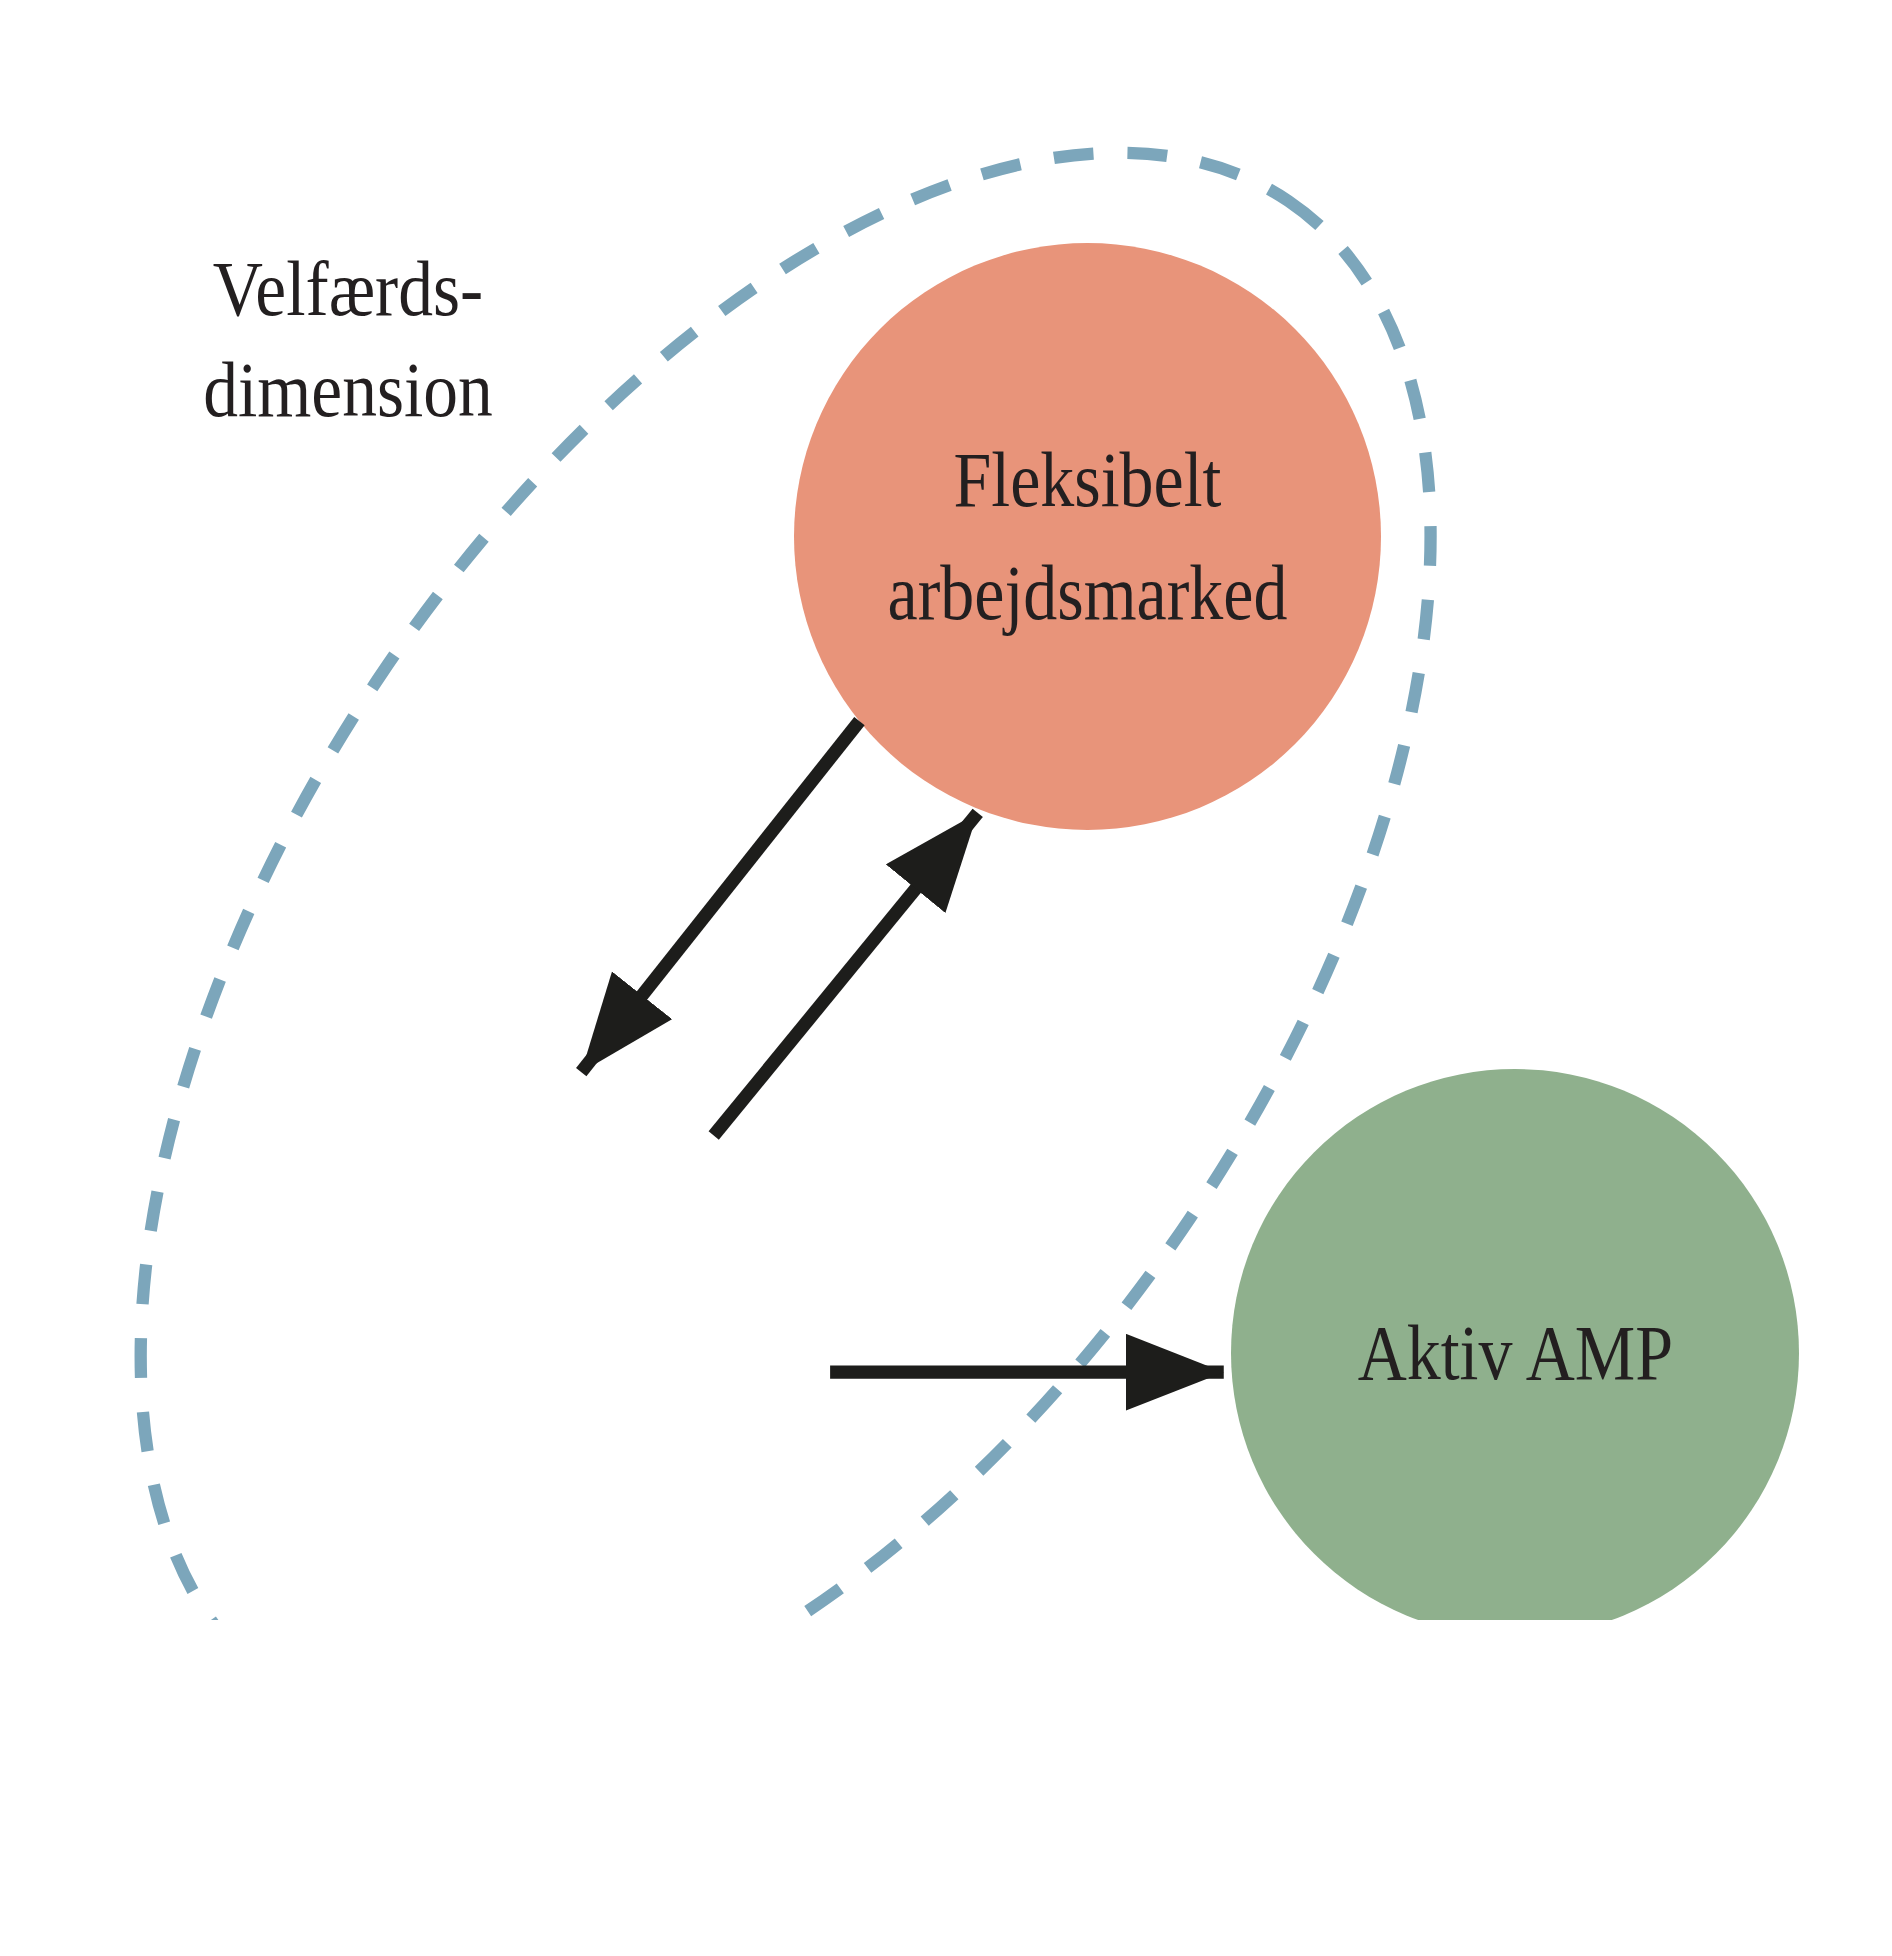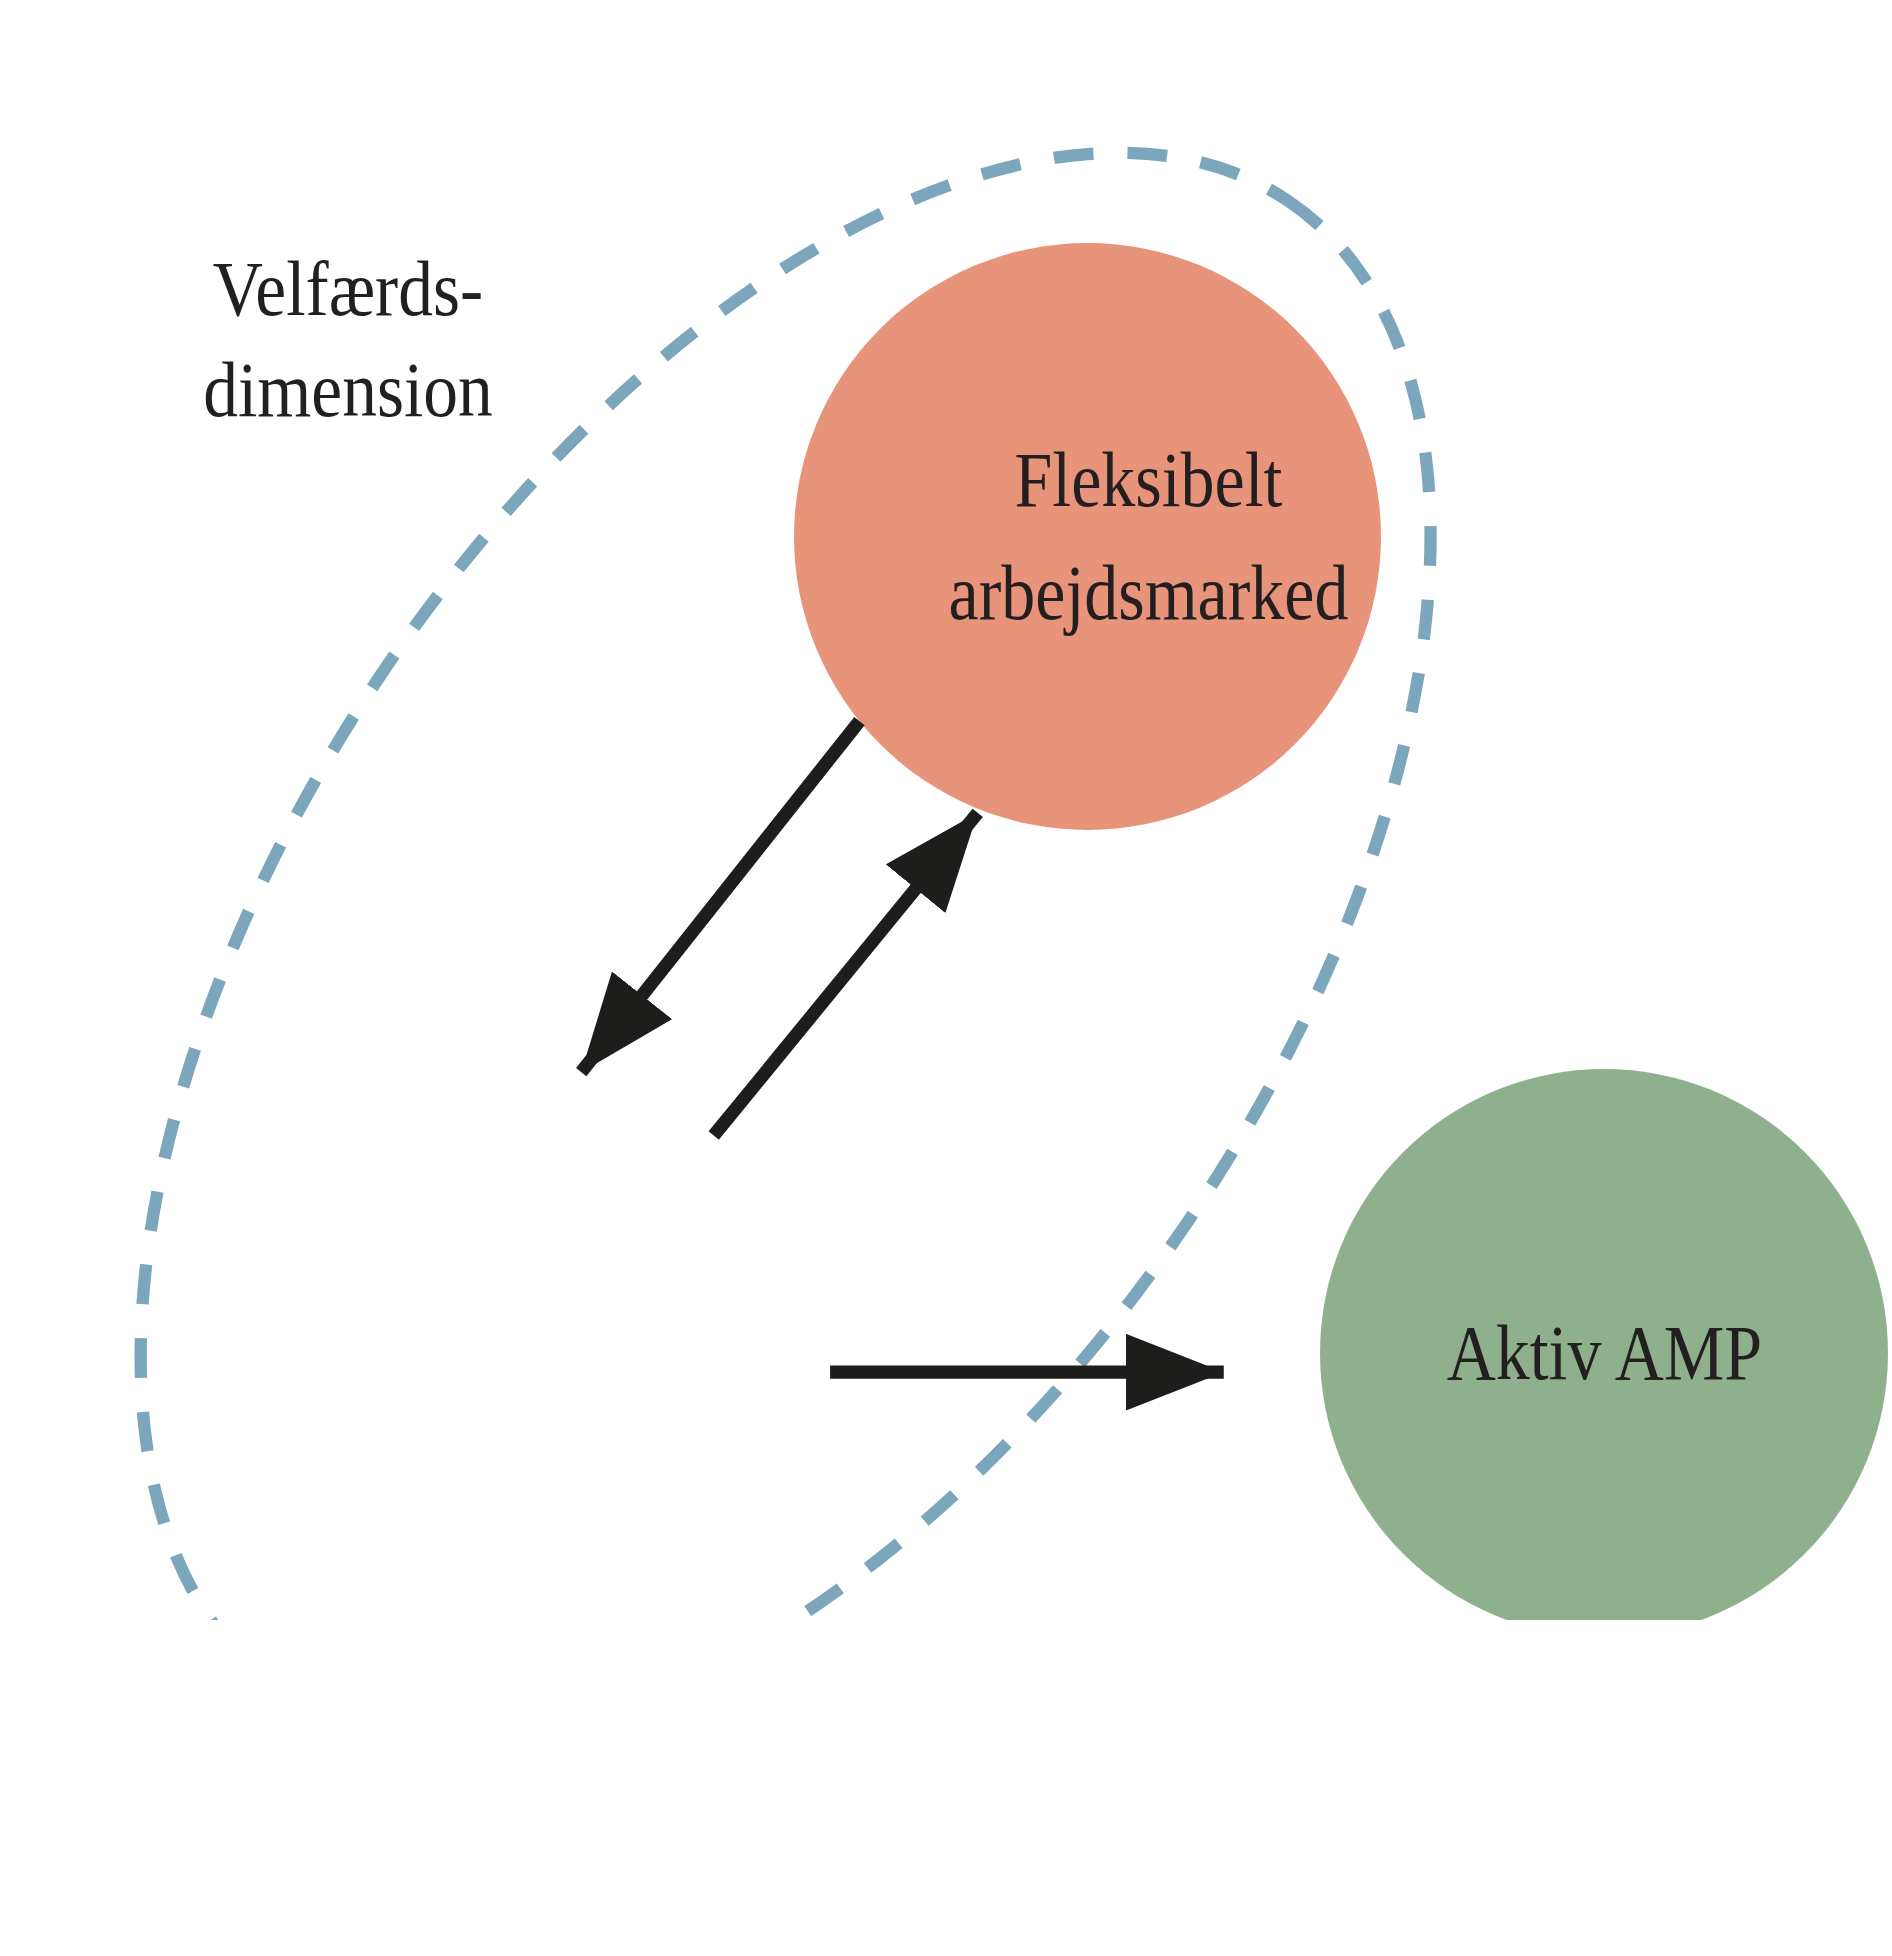--- a/index.html
+++ b/index.html
@@ -15,21 +15,21 @@
     position: absolute;
     border-radius: 50%;
     display: flex;
     align-items: center;
     justify-content: center;
     text-align: center;
     z-index: 1;
   }
   .node-fleksibelt { left: 794px; top: 243px;  width: 587px; height: 587px; }
   .node-social     { left: 239px; top: 1069px; width: 581px; height: 581px; }
-  .node-aktiv      { left: 1320px; top: 1069px; width: 568px; height: 568px; }
+  .node-aktiv      { left: 1231px; top: 1069px; width: 568px; height: 568px; }
   .node-label {
     font-size: 79px;
     line-height: 1.42;
     color: #231f20;
     transform: scaleX(0.86);
     transform-origin: center;
     white-space: nowrap;
   }
   .node-label span { display: block; }
   .node-label span:empty { display: none; }
@@ -59,21 +59,21 @@
 </head>
 <body>
 
 <div class="canvas">
 
   <div class="outer-label">
     <span>Velfærds-</span>
     <span>dimension</span>
   </div>
 
-  <div class="node node-fleksibelt" style="background: rgb(232, 148, 122); justify-content: flex-end;">
+  <div class="node node-fleksibelt" style="background: rgb(232, 148, 122);">
     <div class="node-label">
       <span>Fleksibelt</span>
       <span>arbejdsmarked</span>
     </div>
   </div>
 
 
   <div class="node node-aktiv" style="background: rgb(143, 176, 141);">
     <div class="node-label">
       <span>Aktiv AMP</span>

